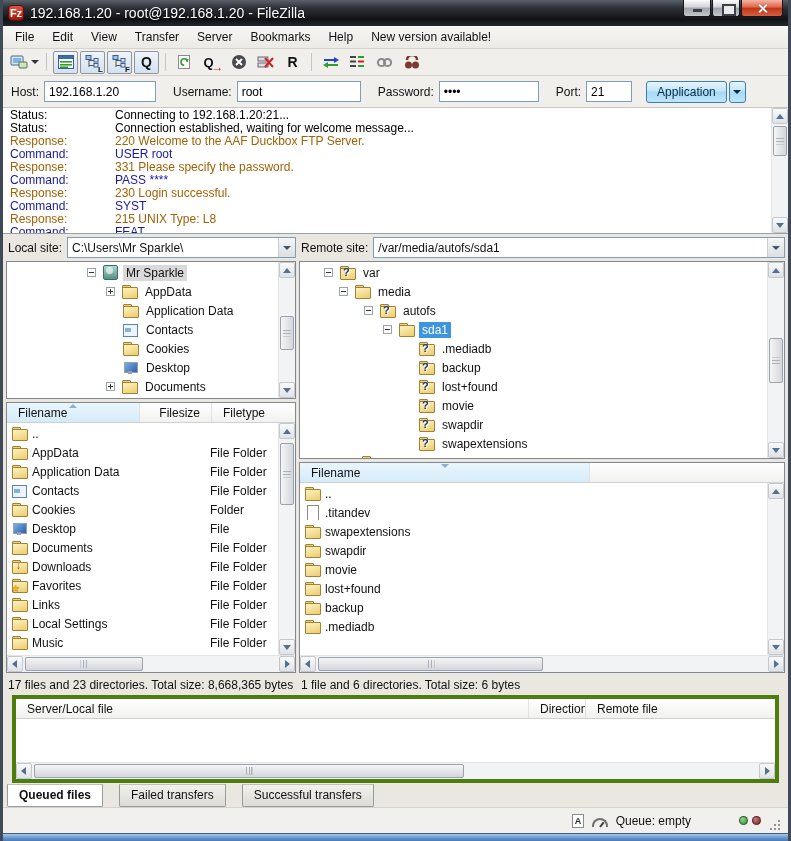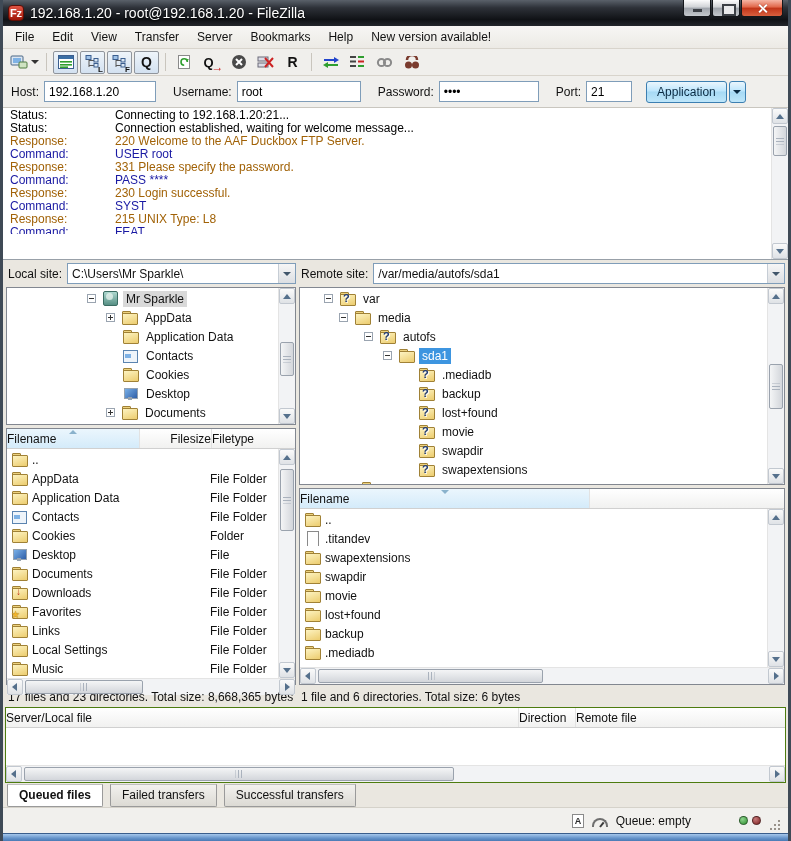--- a/index.html
+++ b/index.html
@@ -38,21 +38,21 @@
 .quickbar{height:32px;flex:none;display:flex;align-items:center;background:#f0efec;border-bottom:1px solid #c9c6bf;padding:0 8px}
 .qlabel{margin:0 5px 0 17px;white-space:nowrap}
 .qlabel:first-child{margin-left:0}
 .qinput{height:21px;border:1px solid #7f9db9;background:#fff;padding:0 4px;font:12px "Liberation Sans",sans-serif}
 .w-host{width:112px}.w-user{width:124px}.w-pass{width:100px}.w-port{width:46px}
 .qc-btn{height:22px;margin-left:14px;padding:0 10px;border:1px solid #3c7fb1;border-radius:3px;background:linear-gradient(#eaf6fd,#bde6fd 45%,#a6d9f4 50%,#bee6fa);font:12px "Liberation Sans",sans-serif;color:#0a2a42}
 .qc-drop{width:17px;height:22px;margin-left:2px;border:1px solid #3c7fb1;border-radius:3px;background:linear-gradient(#eaf6fd,#bde6fd 45%,#a6d9f4 50%,#bee6fa);display:flex;align-items:center;justify-content:center}
 .qc-drop .tri-dn{margin:0;border-top-color:#0a2a42}
 
 
-.logpanel{height:152px;flex:none;background:#fff;border-bottom:1px solid #98a0a8;position:relative;overflow:hidden;padding-top:1px}
+.logpanel{height:126px;flex:none;background:#fff;border-bottom:1px solid #98a0a8;position:relative;overflow:hidden;padding-top:1px}
 .loglines{position:absolute;left:0;top:1px;right:17px;overflow:hidden;height:125px}
 .logline{height:13px;line-height:13px;display:flex;white-space:pre}
 .ltype{width:112px;padding-left:7px;flex:none}
 .c-status{color:#000}
 .c-command{color:#1919a3}
 .c-response{color:#a16207}
 .log-sb{position:absolute;right:0;top:0;bottom:0}
 
 
 .sbv{width:17px;flex:none;background:#f2f3f5;display:flex;flex-direction:column;border-left:1px solid #e4e4e4}
@@ -93,21 +93,21 @@
 .exp.plus::after{content:'';position:absolute;left:3px;top:1px;width:1px;height:5px;background:#333}
 .exp-sp{width:16px;flex:none}
 .tlabel{padding:1px 3px}
 .tlabel.selb{background:#3d95e0;color:#fff}
 .tlabel.selg{background:#d9d9d9}
 .gap{height:3px;flex:none}
 
 
 .list{flex:1;display:flex;flex-direction:column;min-height:0}
 .lheader{height:20px;flex:none;display:flex;background:linear-gradient(#ffffff,#f1f1f0);border-bottom:1px solid #d0d0d0}
-.hcell{position:relative;padding:3px 0 0;border-right:1px solid #e2e2e2;white-space:nowrap;overflow:hidden}
+.hcell{position:relative;padding:3px 11px 0;border-right:1px solid #e2e2e2;white-space:nowrap;overflow:hidden}
 .hcell.sorted{background:linear-gradient(#ebf6fd,#d4ebfa)}
 .hcell.rt{text-align:right}
 .hfill{flex:1;border-right:none}
 .sort-up{position:absolute;top:1px;left:50%;margin-left:-4px;width:0;height:0;border-left:4px solid transparent;border-right:4px solid transparent;border-bottom:4px solid #8ab2cc}
 .sort-down{position:absolute;top:1px;left:50%;margin-left:-4px;width:0;height:0;border-left:4px solid transparent;border-right:4px solid transparent;border-top:4px solid #8ab2cc}
 .lbody{flex:1;display:flex;min-height:0}
 .lrows{flex:1;overflow:hidden;padding-top:1px}
 .lrow{height:19px;display:flex;align-items:center;white-space:nowrap}
 .ncell{display:flex;align-items:center;padding-left:4px;overflow:hidden}
 .ncell.fixed{width:203px;flex:none}
@@ -127,25 +127,25 @@
 .ic i.dl::before{content:'↓';font-weight:bold;font-size:10px;color:#c03018}
 .ic.file::after{content:'';position:absolute;left:3px;top:0;width:10px;height:14px;background:#fff;border:1px solid #8a8a8a}
 .ic.monitor::before{content:'';position:absolute;left:2px;top:2px;width:12px;height:9px;background:linear-gradient(135deg,#79b0e8,#2f5fa8);border:1px solid #95a2b0}
 .ic.monitor::after{content:'';position:absolute;left:6px;top:11px;width:4px;height:3px;background:#95a2b0}
 .ic.user::before{content:'';position:absolute;left:1px;top:0;width:13px;height:13px;background:linear-gradient(#aed8cf,#568f84);border:1px solid #3a6c62;border-radius:2px}
 .ic.user::after{content:'';position:absolute;left:4px;top:2px;width:7px;height:7px;background:#e8f4ef;border-radius:50%;opacity:.75}
 .ic.contacts::before{content:'';position:absolute;left:1px;top:2px;width:13px;height:11px;background:#eef4fa;border:1px solid #5b84b0}
 .ic.contacts::after{content:'';position:absolute;left:3px;top:6px;width:6px;height:4px;background:#7fb2e5}
 
 
-.queuepanel{flex:none;height:76px;margin:0 2px;border:1px solid #4d7c0f;background:#fff;display:flex;flex-direction:column}
+.queuepanel{flex:none;height:88px;margin:0 9px;border:4px solid #4d7c0f;background:#fff;display:flex;flex-direction:column}
 .qh1{width:513px;flex:none}
 .qh2{width:57px;flex:none}
 .qbody{flex:1}
-.tabsrow{height:24px;flex:none;display:flex;align-items:flex-start;padding:1px 0 0 4px;gap:7px}
+.tabsrow{height:24px;flex:none;display:flex;align-items:flex-start;padding:1px 0 0 4px;gap:16px}
 .tab{padding:3px 11px 4px;border:1px solid #9a9a9a;border-top-color:#c0c0c0;background:linear-gradient(#f2f1ee,#dcdad4);border-radius:0 0 2px 2px;white-space:nowrap}
 .tab.active{background:#fff;font-weight:bold}
 
 
 .statusbarrow{height:26px;flex:none;display:flex;align-items:center;background:#f1f0ed;border-top:1px solid #d5d2ca;padding:0 7px;gap:8px}
 .sb-spacer{flex:1}
 .ic-type{width:12px;height:14px;background:#fff;border:1px solid #8a8a8a;position:relative;flex:none}
 .ic-type::before{content:'A';position:absolute;left:2px;top:1px;font-size:9px;font-weight:bold;color:#2c2c2c}
 .ic-speed{width:16px;height:9px;border:2px solid #6f6f6f;border-bottom:none;border-radius:10px 10px 0 0;position:relative;flex:none;margin-top:4px}
 .ic-speed::after{content:'';position:absolute;left:5px;bottom:0;width:2px;height:6px;background:#3c3c3c;transform:rotate(38deg);transform-origin:50% 100%}

